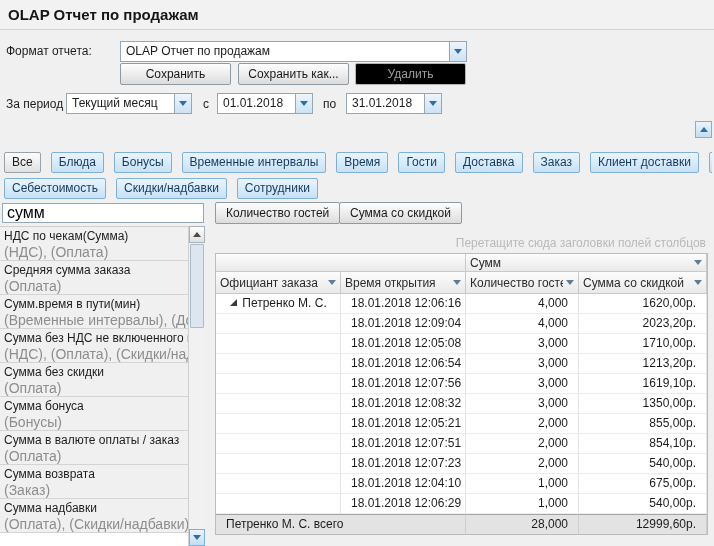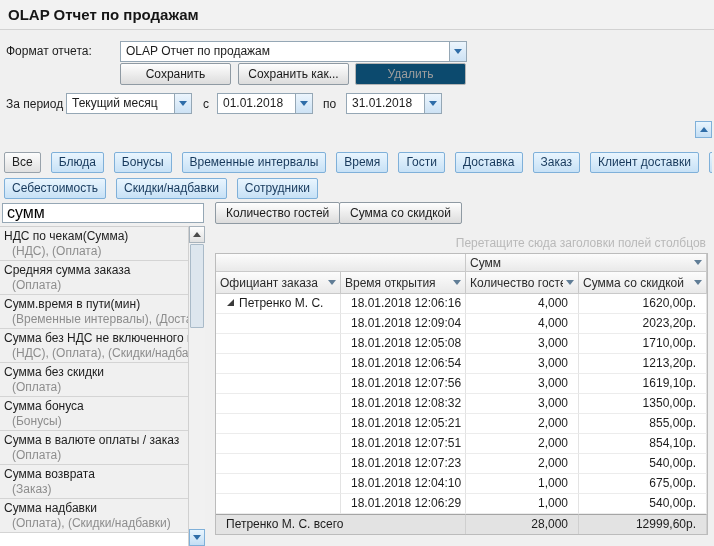--- a/index.html
+++ b/index.html
@@ -37,21 +37,21 @@
   .arr-down { width:0; height:0; border-left:4px solid transparent; border-right:4px solid transparent; border-top:5px solid #2f6da8; }
 
   
   .btn {
     position:absolute; height:22px;
     background:linear-gradient(#fefefe,#dcdcdc);
     border:1px solid #8f9aa3; border-radius:2px;
     font-family:"Liberation Sans",sans-serif; font-size:12px; color:#1a1a1a;
     text-align:center; line-height:20px; overflow:hidden; white-space:nowrap; cursor:default;
   }
-  .btn.disabled { color:#9d9d9d; background:#0c4a6e; border-color:#b5b5b5; }
+  .btn.disabled { color:#9d9d9d; background:#000000; border-color:#b5b5b5; }
 
   
   .chips { position:absolute; left:4px; width:708px; height:22px; display:flex; gap:10px; overflow:hidden; }
   .chip {
     flex:0 0 auto; height:21px; line-height:19px; padding:0 7px;
     background:linear-gradient(#e9f5fe,#c7e1f6); border:1px solid #7fb0d9; border-radius:2px;
     font-size:12px; color:#17395c; white-space:nowrap; cursor:default;
   }
   .chip.all { background:linear-gradient(#fdfdfd,#e0e0e0); border-color:#98a2ab; color:#222; }
 
@@ -64,21 +64,21 @@
   .arr-up-s { width:0;height:0;border-left:4px solid transparent;border-right:4px solid transparent;border-bottom:5px solid #2f6da8; }
 
   
   .search-input {
     position:absolute; left:2px; top:203px; width:202px; height:20px;
     border:1px solid #95a7b5; padding:0 4px; font-family:"Liberation Sans",sans-serif; font-size:16px; background:#fff;
   }
   .fields { position:absolute; left:0; top:226px; width:188px; height:320px; overflow:hidden; background:#fff; border-top:1px solid #cfcfcf; }
   .field-item { height:34px; background:#f0f0f0; border-bottom:1px solid #d4d4d4; overflow:hidden; cursor:default; }
   .fi-name  { font-size:12px; color:#1d1d1d; padding:2px 4px 0; white-space:nowrap; overflow:hidden; }
-  .fi-group { font-size:12px; color:#8d8d8d; padding:1px 12px 0; white-space:nowrap; overflow:hidden; }
+  .fi-group { font-size:14px; color:#8d8d8d; padding:1px 4px 0; white-space:nowrap; overflow:hidden; }
 
   
   .vscroll { position:absolute; left:188px; top:226px; width:17px; height:320px; background:#f1f1f1; border-left:1px solid #d0d0d0; }
   .scroll-btn {
     position:absolute; left:0; width:16px; height:17px;
     background:linear-gradient(#fdfdfd,#e1e1e1); border:1px solid #a7b2bb;
     display:flex; align-items:center; justify-content:center;
   }
   .scroll-btn.blue { background:linear-gradient(#e9f5fe,#c3def4); border-color:#7fb0d9; }
   .tri-up { width:0;height:0;border-left:4px solid transparent;border-right:4px solid transparent;border-bottom:5px solid #4a4a4a; }
@@ -114,21 +114,21 @@
   .g-head .g-th { height:22px; }
   .harr { width:0;height:0;border-left:4px solid transparent;border-right:4px solid transparent;border-top:5px solid #607d96; flex:0 0 auto; margin-left:3px; }
   .hlabel { overflow:hidden; white-space:nowrap; }
 
   .g-td {
     height:20px; line-height:19px; padding:0 10px;
     border-right:1px solid #e3e3e3; border-bottom:1px solid #ececec;
     font-size:12px; white-space:nowrap; overflow:hidden;
   }
   .num { text-align:right; }
-  .c1 { width:125px; } .c2 { width:125px; } .c3 { width:113px; } .c4 { width:128px; }
+  .c1 { width:125px;text-align:center; } .c2 { width:125px; } .c3 { width:113px; } .c4 { width:128px; }
   .tc1 { width:250px; } .tc2 { width:241px; }
   .g-foot .g-td {
     background:#e3e3e3; border-top:1px solid #a5a5a5; border-bottom:none; border-right-color:#cfcfcf;
   }
   .gtri { display:inline-block; width:0; height:0; border-left:7px solid transparent; border-bottom:7px solid #3a3a3a; margin:0 5px 1px 1px; vertical-align:baseline; }
 </style>
 </head>
 <body>
 
 <div class="titlebar">

